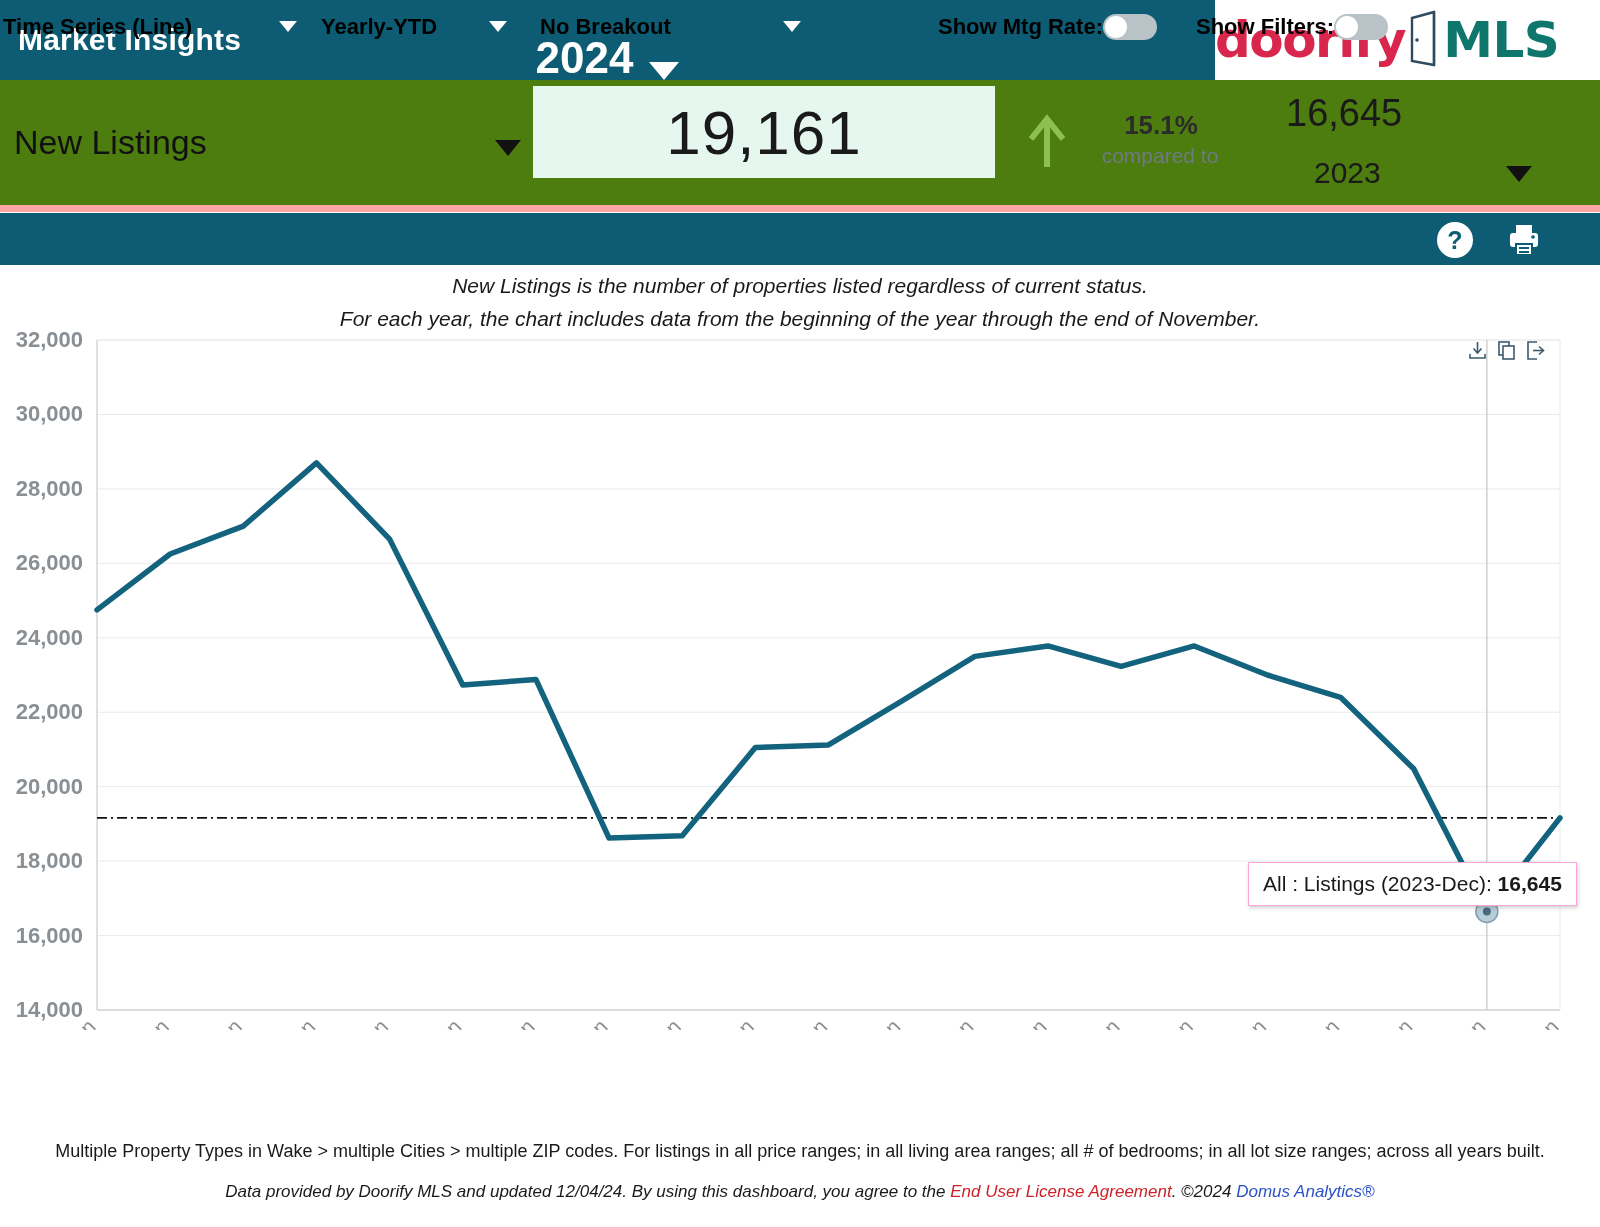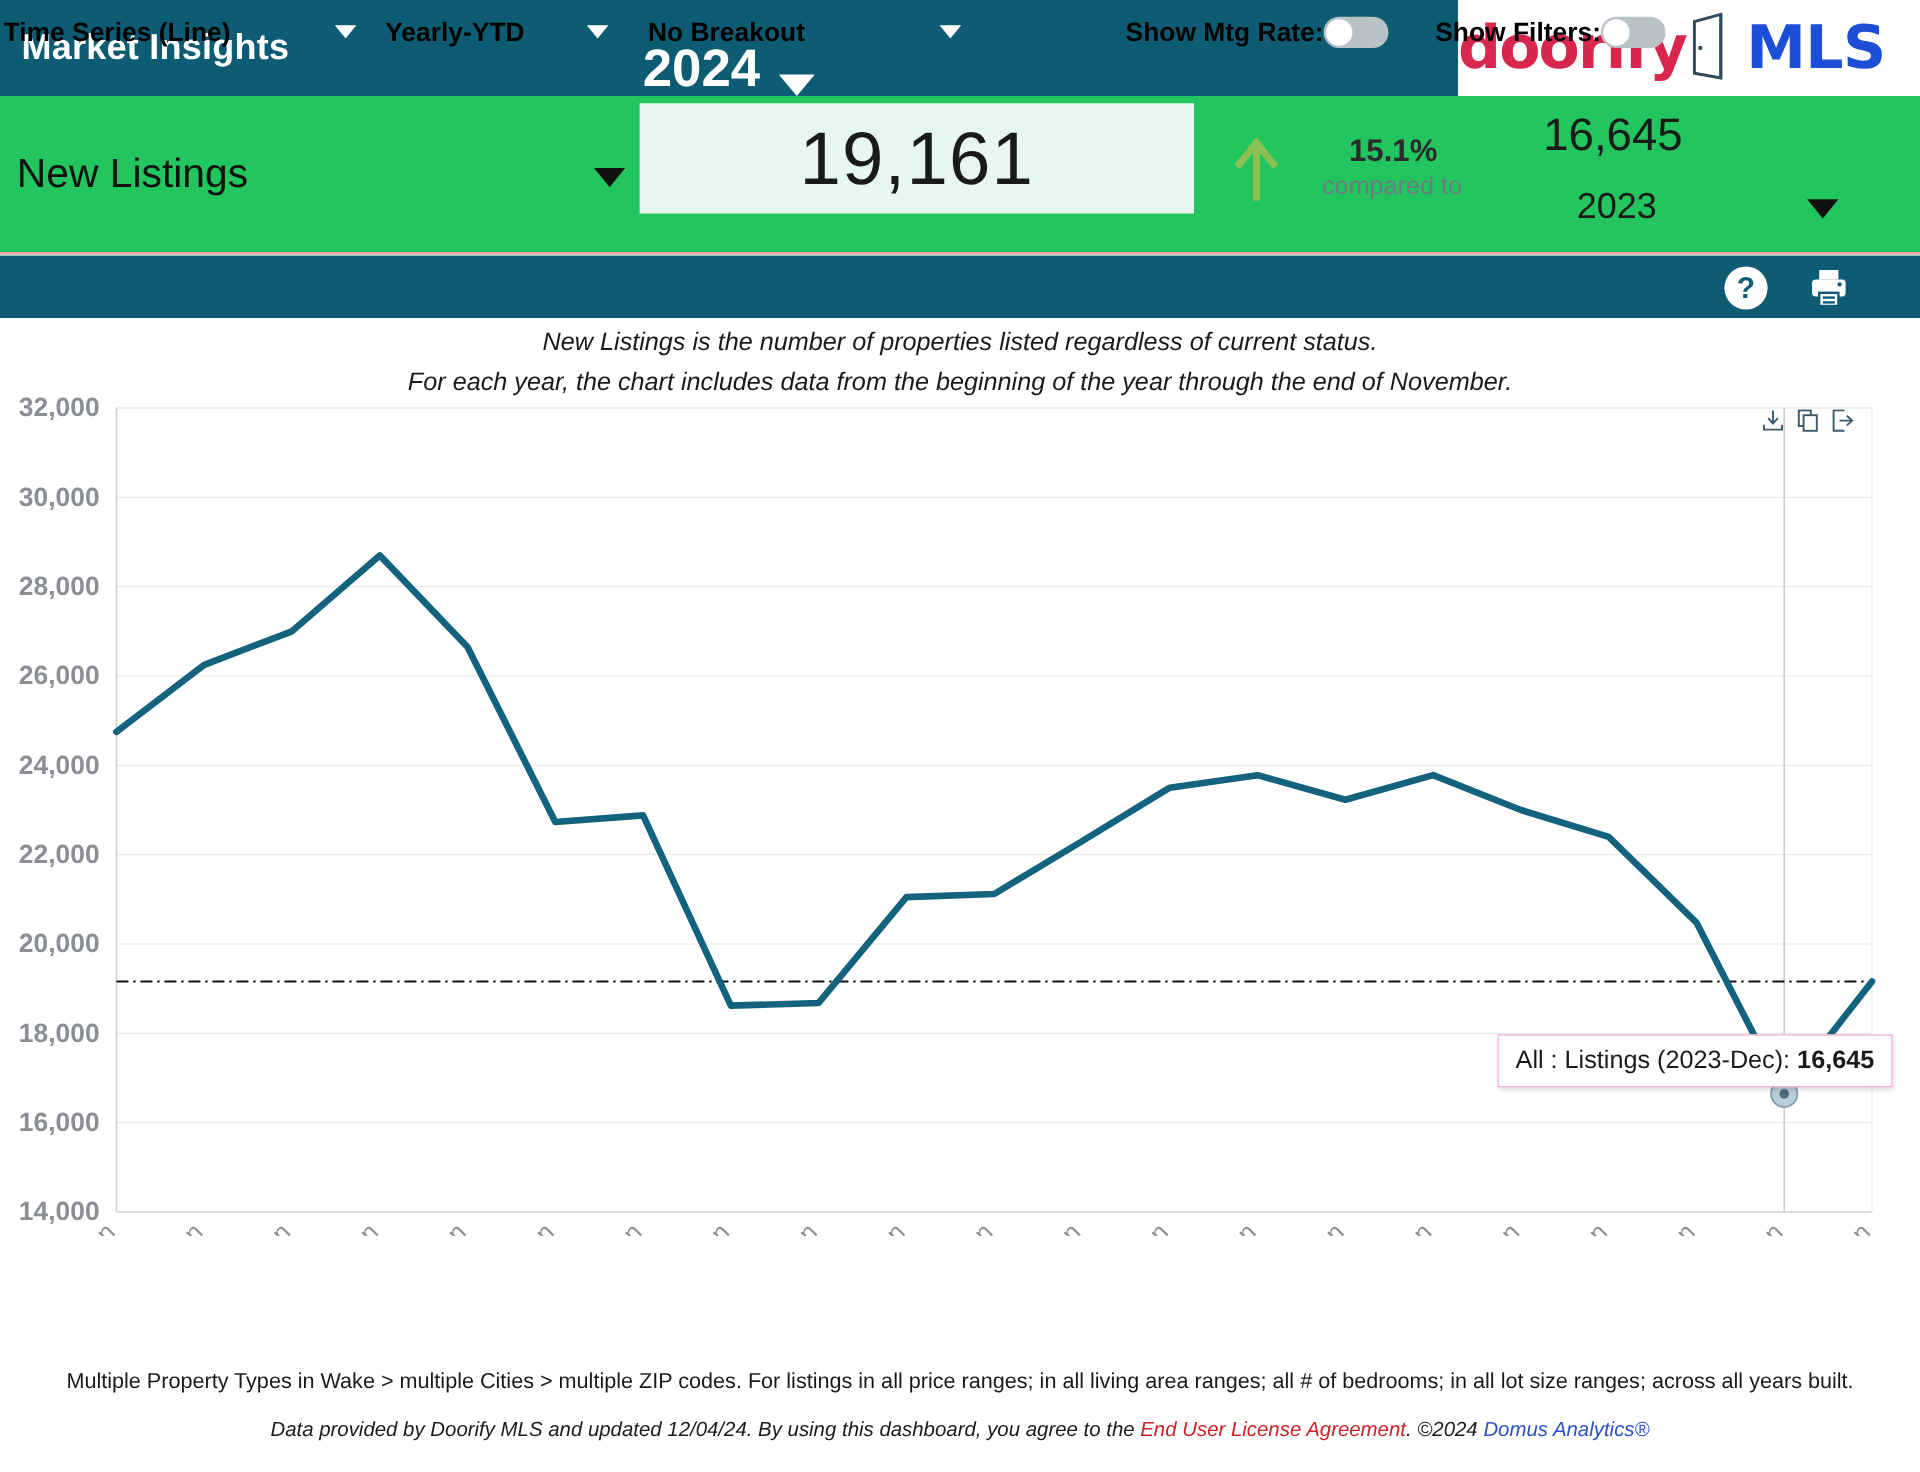--- a/index.html
+++ b/index.html
@@ -47,29 +47,29 @@
     display: flex; align-items: center; height: 62px;
   }
   .logo-doorify {
     font-family: "DejaVu Sans", sans-serif;
     font-size: 50px; font-weight: 700; color: #d8264c;
     letter-spacing: -1.5px; line-height: 1;
   }
   .logo-door { margin: 0 2px 0 0; }
   .logo-mls {
     font-family: "DejaVu Sans", sans-serif;
-    font-size: 50px; font-weight: 700; color: #1d4ed8;
-    letter-spacing: -0.5px; line-height: 1; margin-left: 14px;
+    font-size: 50px; font-weight: 700; color: #0f766e;
+    letter-spacing: -0.5px; line-height: 1; margin-left: 2px;
   }
 
   
   .hdr2 {
     position: absolute; left: 0; top: 80px; width: 1600px; height: 132px;
-    background: #22c55e; display: flex; align-items: center;
-    border-bottom: 2px solid #fca5a5;
+    background: #4d7c0f; display: flex; align-items: center;
+    border-bottom: 7px solid #fca5a5;
   }
   .metric-name {
     font-size: 34px; color: #111; margin-left: 14px; font-weight: 400;
   }
   .caret-black {
     width: 0; height: 0;
     border-left: 13px solid transparent;
     border-right: 13px solid transparent;
     border-top: 16px solid #111;
   }

